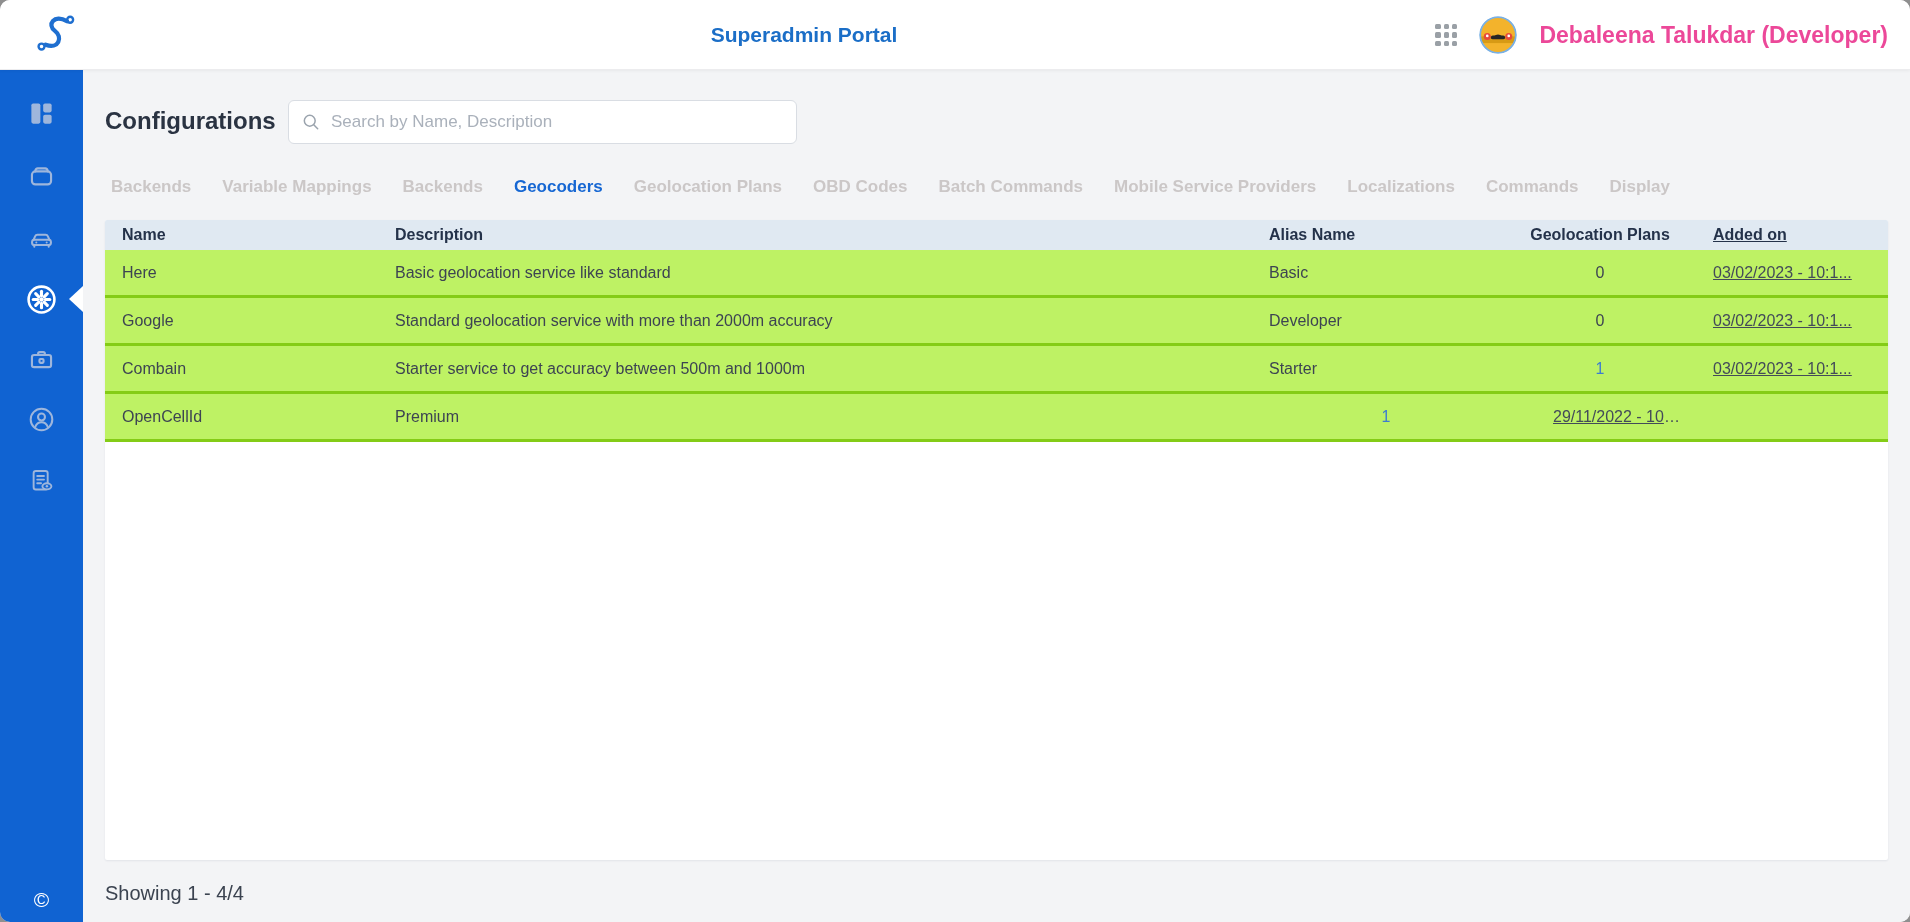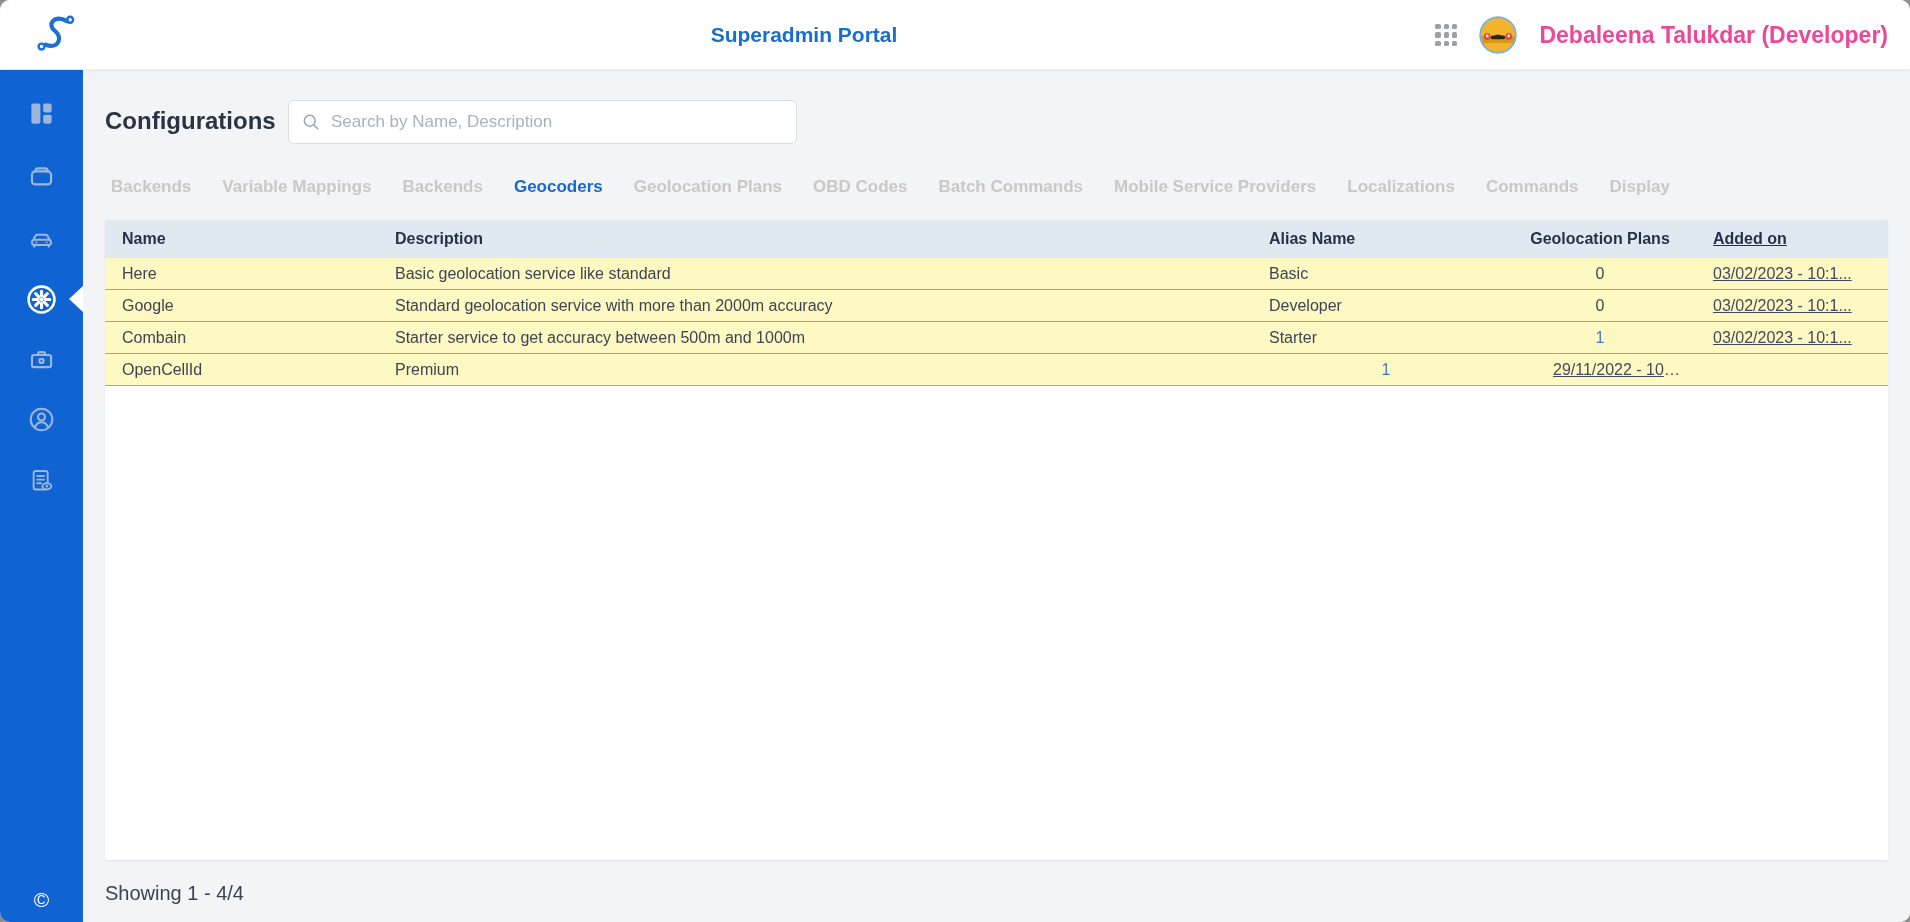--- a/index.html
+++ b/index.html
@@ -69,23 +69,23 @@
   .tab { font-size:17px; font-weight:600; color:#cbc7c7; cursor:pointer; }
   .tab.active { color:#1667d3; }
 
   
   #table-card {
     position:absolute; left:22px; top:150px; width:1783px; height:640px;
     background:#ffffff; border-radius:2px; box-shadow:0 1px 2px rgba(20,40,80,.08);
     overflow:hidden;
   }
   .tr { display:grid; grid-template-columns:273px 874px 268px 160px 208px; align-items:center; }
-  #thead { height:38px; background:#e0e9f2; }
+  #thead { height:30px; background:#e0e9f2; }
   #thead .td { font-size:16px; font-weight:bold; color:#24324a; }
-  .row { height:32px; border-bottom:1px solid #84cc16; background:#fef9c3; cursor:pointer; }
+  .row { height:48px; border-bottom:3px solid #84cc16; background:#bef264; cursor:pointer; }
   .td { font-size:16px; color:#3d4452; padding-left:17px; overflow:hidden;
         text-overflow:ellipsis; white-space:nowrap; }
   .td.c-plans { text-align:center; padding-left:0; }
   .td.c-added { padding-left:33px; color:#434b59;text-decoration:underline; }
   .plans-link { color:#3d7cd0; }
 
   #footer-status { position:absolute; left:22px; top:812px; font-size:20px; color:#3b4350; }
 </style>
 </head>
 <body>

